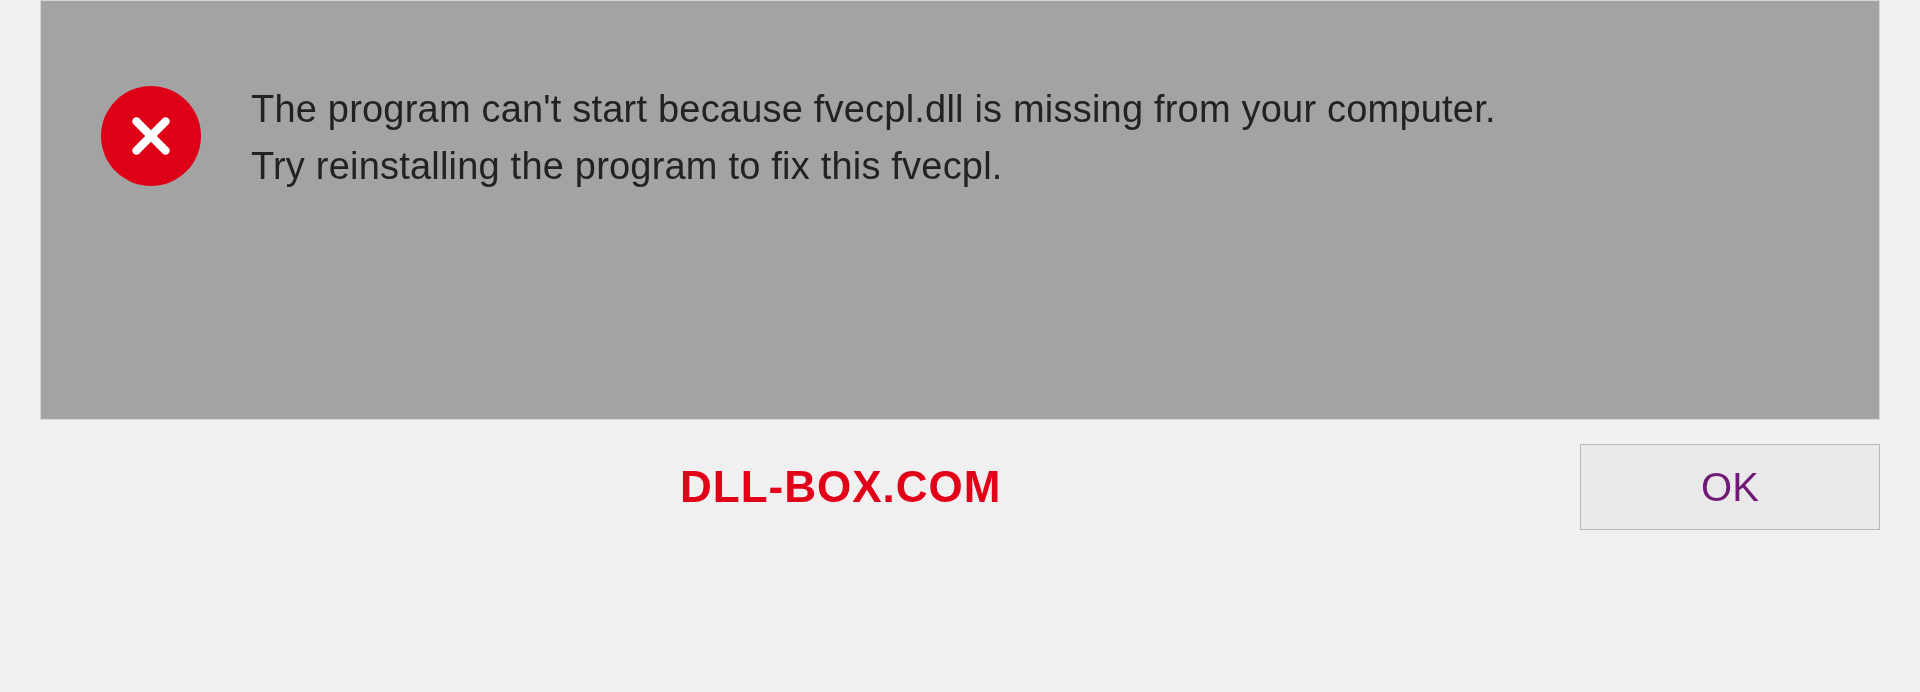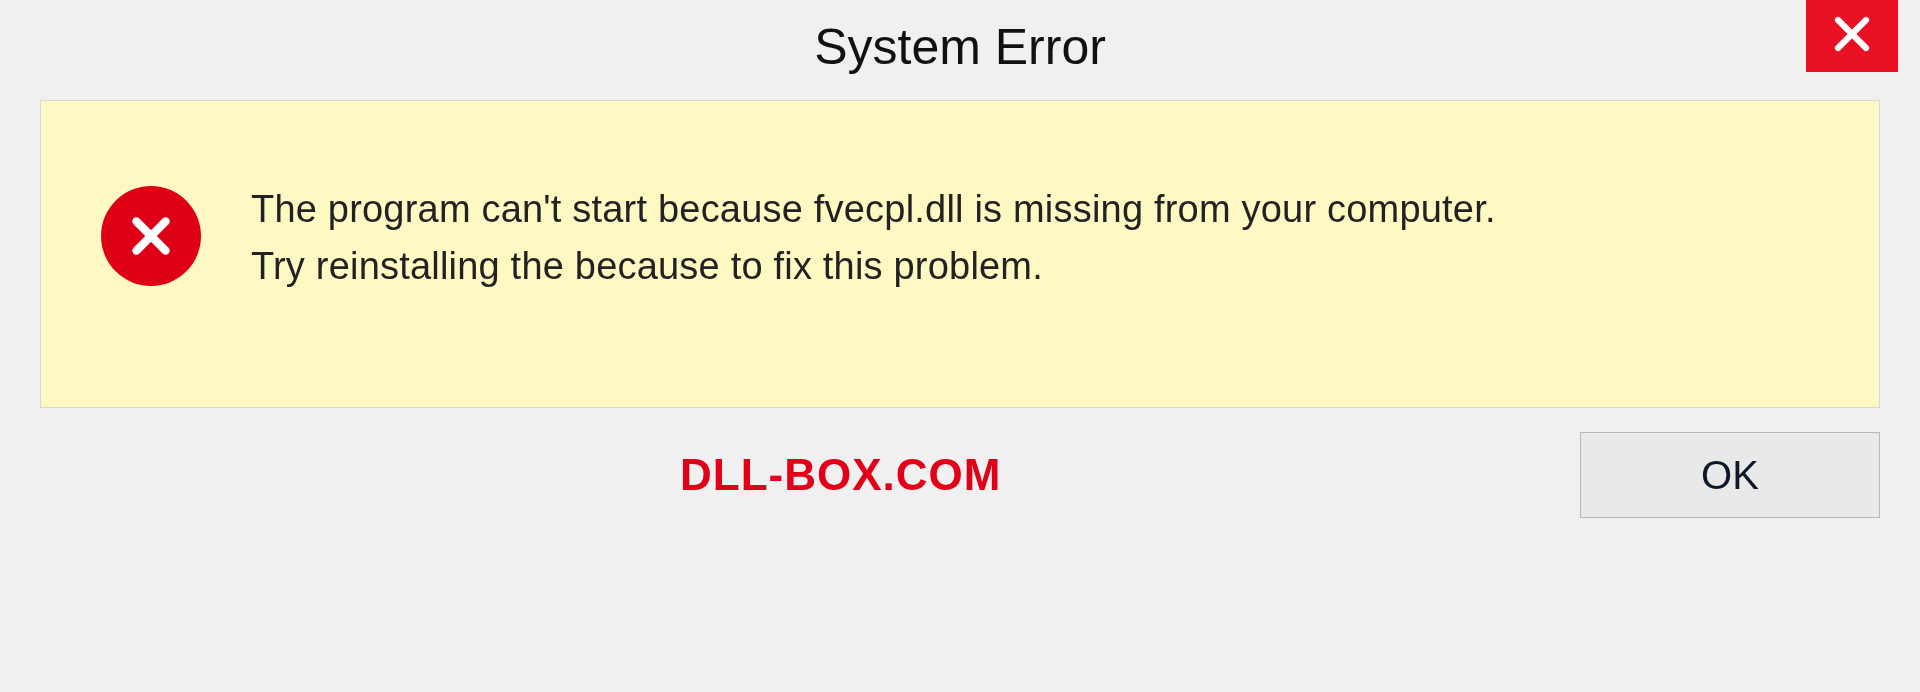--- a/index.html
+++ b/index.html
@@ -45,23 +45,23 @@
       align-items: center;
       justify-content: center;
       cursor: pointer;
     }
     .close-button svg {
       width: 42px;
       height: 42px;
     }
     .content-area {
       margin: 0 40px;
-      background: #fef9c3;
+      background: #a3a3a3;
       border: 1px solid #d6d6d6;
-      height: 308px;
+      height: 420px;
       padding: 80px 90px 30px 60px;
       display: flex;
       align-items: flex-start;
       gap: 50px;
     }
     .error-icon-wrap {
       flex-shrink: 0;
       margin-top: 5px;
     }
     .error-icon-circle {
@@ -100,54 +100,43 @@
     }
     .ok-button {
       width: 300px;
       height: 86px;
       background: #e9e9e9;
       border: 1px solid #b8b8b8;
       display: flex;
       align-items: center;
       justify-content: center;
       font-size: 40px;
-      color: #0f172a;
+      color: #701a75;
       cursor: pointer;
       font-family: "Segoe UI", Tahoma, Arial, sans-serif;
     }
   </style>
 </head>
 <body>
 
 <div class="dialog-window">
 
-  <div class="title-bar">
-    <div class="title-text">System Error</div>
-    <div class="close-button">
-      <span>
-        <svg viewBox="0 0 24 24" fill="none" stroke="#ffffff" stroke-width="3.5" stroke-linecap="round">
-          <line x1="4" y1="4" x2="20" y2="20"></line>
-          <line x1="20" y1="4" x2="4" y2="20"></line>
-        </svg>
-      </span>
-    </div>
-  </div>
 
   <div class="content-area">
     <div class="error-icon-wrap">
       <div class="error-icon-circle">
         <svg viewBox="0 0 24 24" fill="none" stroke="#ffffff" stroke-width="4" stroke-linecap="round">
           <line x1="5" y1="5" x2="19" y2="19"></line>
           <line x1="19" y1="5" x2="5" y2="19"></line>
         </svg>
       </div>
     </div>
     <div class="message-text">
       <div>The program can't start because fvecpl.dll is missing from your computer.</div>
-      <div>Try reinstalling the because to fix this problem.</div>
+      <div>Try reinstalling the program to fix this fvecpl.</div>
     </div>
   </div>
 
   <div class="bottom-bar">
     <div class="watermark">DLL-BOX.COM</div>
     <button class="ok-button">OK</button>
   </div>
 
 </div>
 

